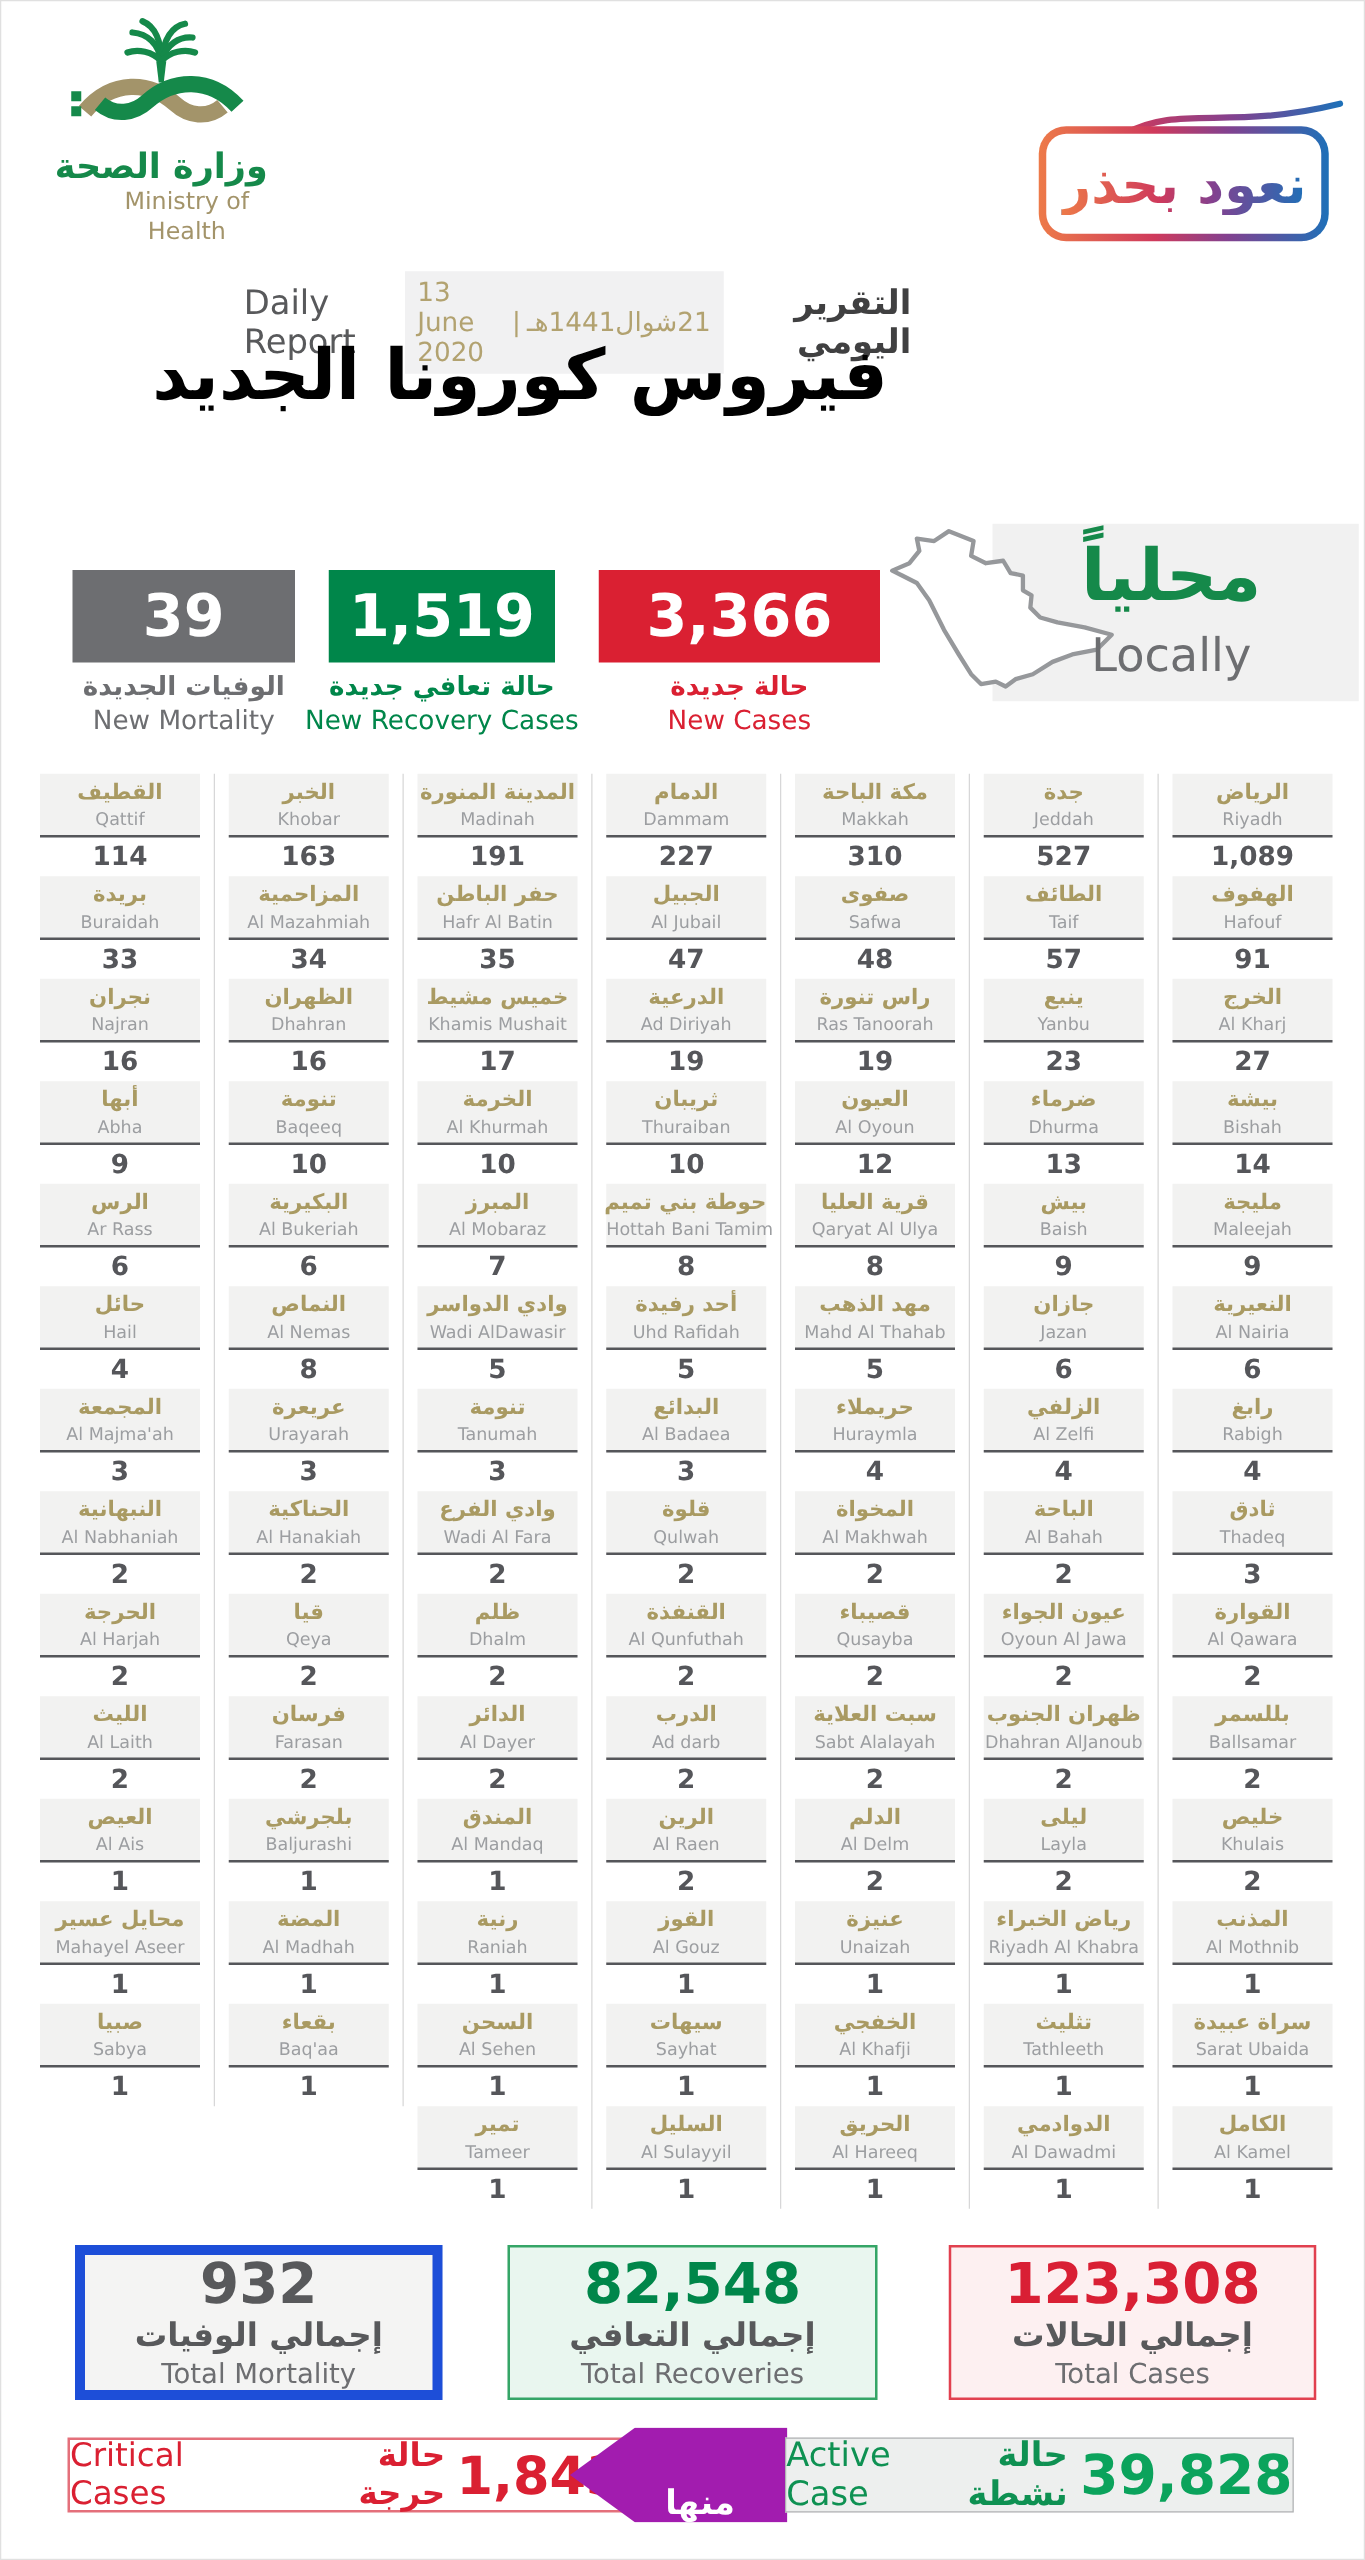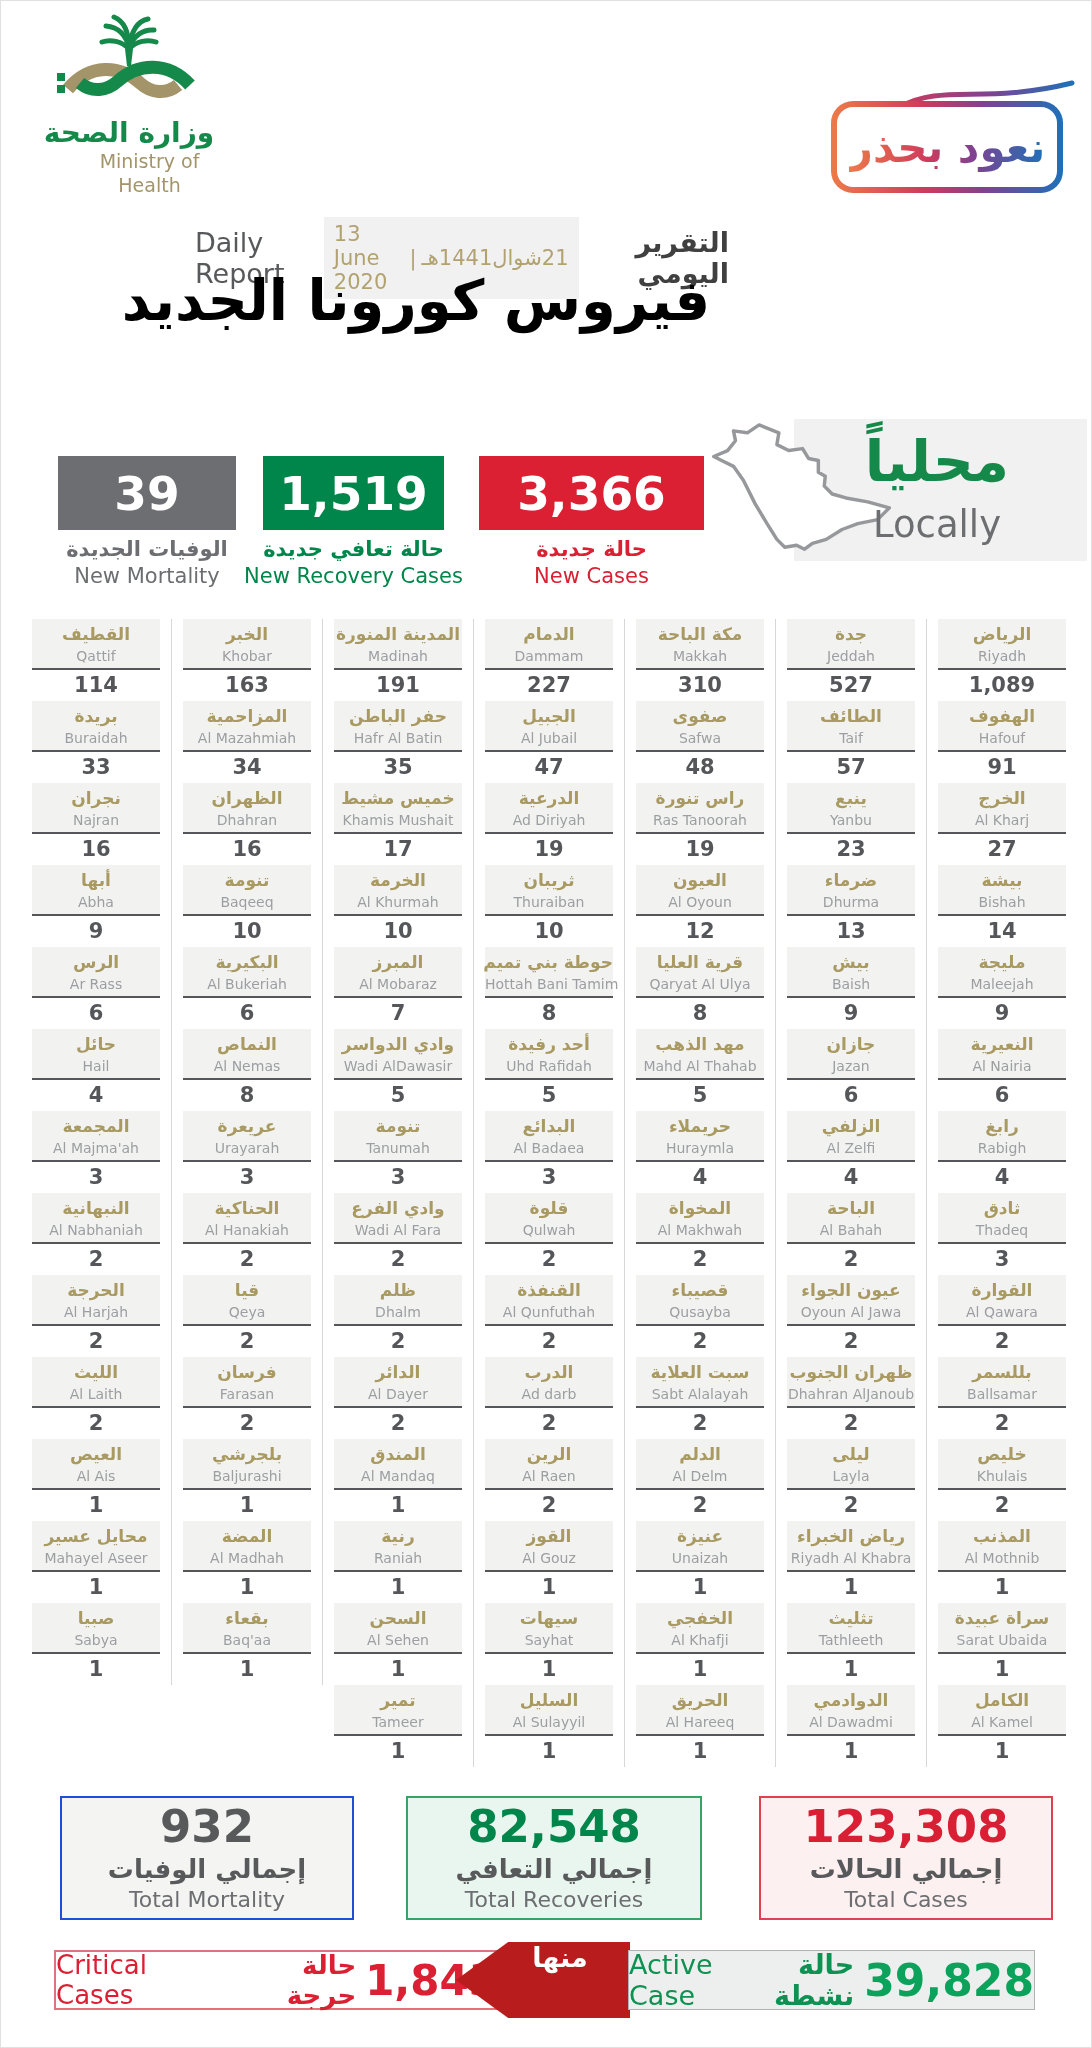--- a/index.html
+++ b/index.html
@@ -61,38 +61,38 @@
   .city-col:not(:last-child){border-right:1px solid #d7d7d8;}
   .city-cell{height:82px;text-align:center;padding:0 11px;}
   .city-box{background:#f2f2f1;border-bottom:2px solid #55565a;padding:3px 0 2px;}
   .city-ar{font-size:17px;font-weight:bold;color:#a99a62;line-height:24px;white-space:nowrap;}
   .city-en{font-size:14px;color:#9c9ea1;line-height:20px;white-space:nowrap;}
   .city-num{font-size:21px;font-weight:bold;color:#55565a;margin-top:3px;}
 
   
   .total-box{position:absolute;top:1795px;height:124px;box-sizing:border-box;text-align:center;
              display:flex;flex-direction:column;justify-content:center;}
-  .tb1{left:59px;width:294px;background:#f4f4f3;border:2px solid #1d4ed8;}
+  .tb1{left:59px;width:294px;background:#f4f4f3;border:8px solid #1d4ed8;}
   .tb2{left:405px;width:296px;background:#e9f6ef;border:2px solid #35a567;}
   .tb3{left:758px;width:294px;background:#fdf0f1;border:2px solid #e1404f;}
   .total-num{font-size:45px;font-weight:bold;line-height:50px;}
   .tb1 .total-num{color:#58595b;} .tb2 .total-num{color:#00864a;} .tb3 .total-num{color:#d91f34;}
   .total-ar{font-size:26px;font-weight:bold;color:#58595b;line-height:34px;}
   .total-en{font-size:22px;color:#6d6e71;line-height:28px;}
 
   
   .critical-box{position:absolute;left:53px;top:1949px;width:446px;height:60px;background:#fff;
                 border:2px solid #e4707b;box-sizing:border-box;display:flex;align-items:center;
                 justify-content:center;gap:9px;}
   .critical-en,.critical-ar{color:#da2032;font-size:26px;}
   .critical-ar{font-weight:bold;}
   .critical-num{color:#da2032;font-size:42px;font-weight:bold;}
-  .minha{position:absolute;left:455px;top:1941px;width:174px;height:76px;background:#b91c1c;
+  .minha{position:absolute;left:455px;top:1941px;width:174px;height:76px;background:#a21caf;
          clip-path:polygon(30% 0,100% 0,100% 100%,30% 100%,0 50%);color:#fff;display:flex;
-         align-items:flex-start;justify-content:center;font-size:27px;font-weight:bold;
+         align-items:flex-end;justify-content:center;font-size:27px;font-weight:bold;
          padding-left:34px;box-sizing:border-box;}
   .active-box{position:absolute;left:627px;top:1949px;width:407px;height:60px;background:#edefee;
               border:1px solid #b0b2b4;box-sizing:border-box;display:flex;align-items:center;
               justify-content:center;gap:10px;}
   .active-en,.active-ar{color:#0e9152;font-size:27px;}
   .active-ar{font-weight:bold;}
   .active-num{color:#0ba35c;font-size:44px;font-weight:bold;}
 </style>
 </head>
 <body>

